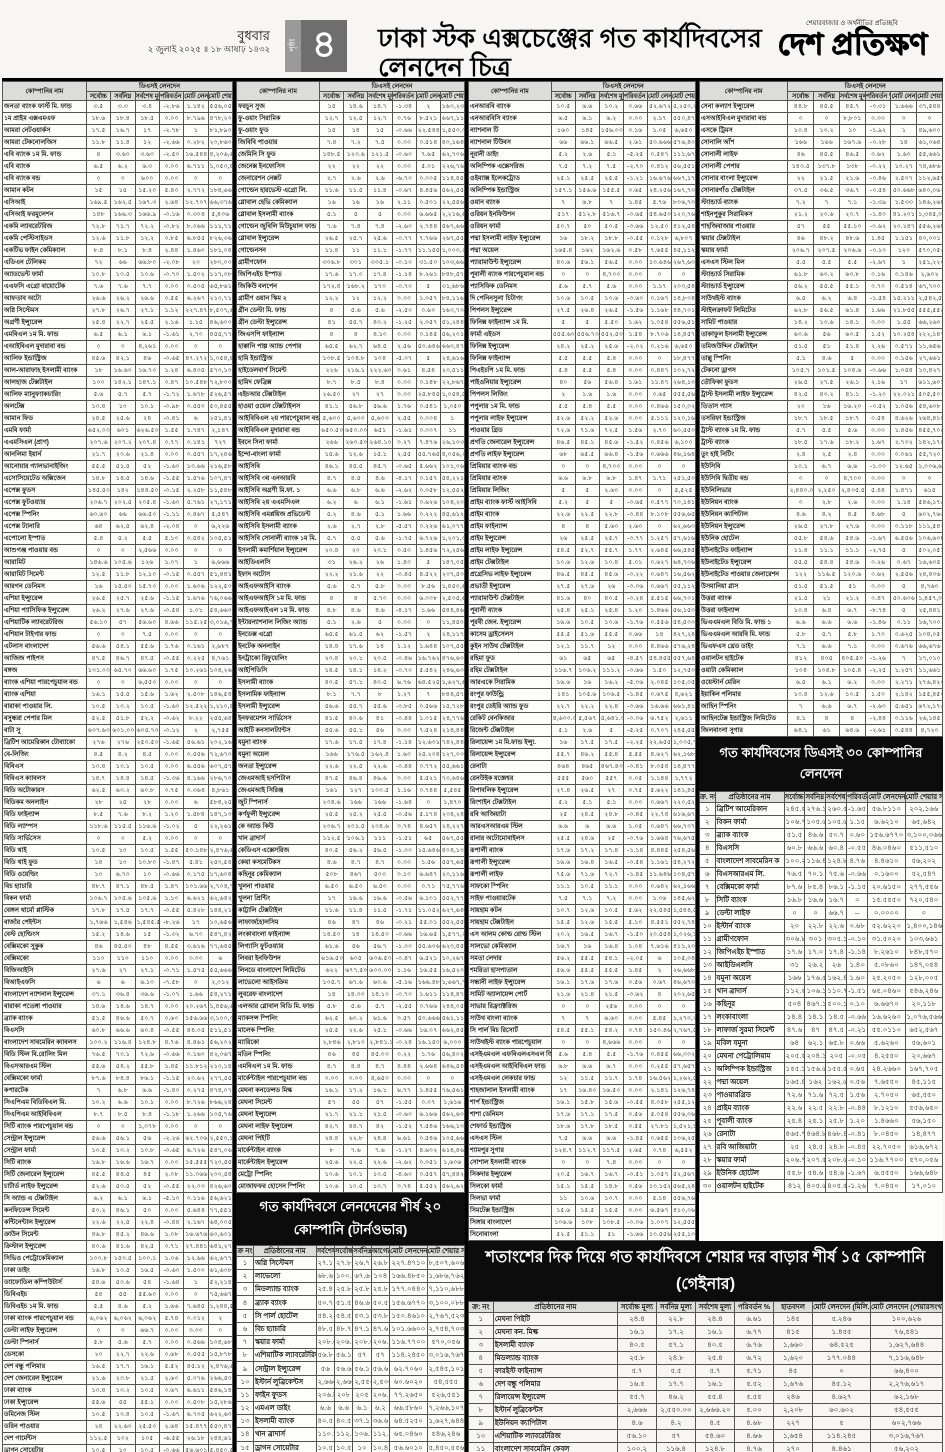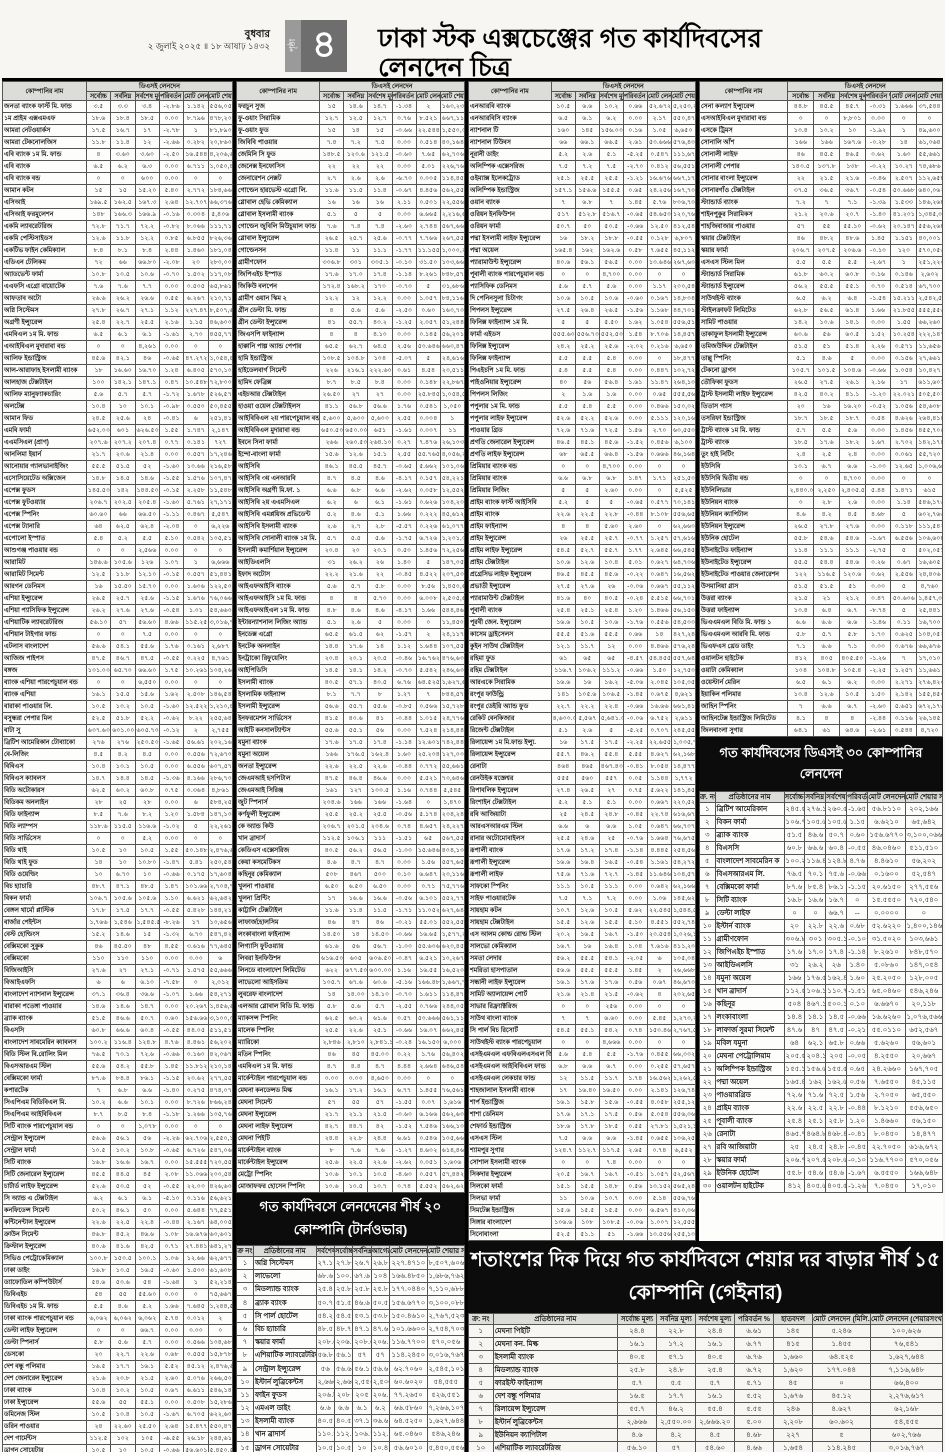--- a/index.html
+++ b/index.html
@@ -1,20 +1,20 @@
 <!DOCTYPE html>
 <html><head>
 <meta charset="utf-8">
 <style>
   html,body{margin:0;padding:0;background:#888;}
   .page{position:relative;width:945px;height:1452px;background:#f7f6f2;font-family:"Liberation Sans","DejaVu Sans",sans-serif;color:#111;overflow:hidden;margin:0 auto;}
   
   .hdr{position:absolute;top:18px;left:0;width:945px;height:58px;}
   .dateblock{position:absolute;left:120px;top:10px;width:150px;text-align:right;line-height:1.25;}
-  .dateblock .day{font-weight:bold;font-size:10px;}
+  .dateblock .day{font-weight:normal;font-size:13px;}
   .dateblock .date{font-size:8.5px;color:#222;}
   .pagebox{position:absolute;left:285px;top:2px;width:62px;height:52px;background:#6e6e6e;display:flex;}
   .pagebox .vlabel{width:16px;background:#9a9a9a;color:#fff;font-size:8px;writing-mode:vertical-rl;transform:rotate(180deg);text-align:center;line-height:16px;}
   .pagebox .num{flex:1;color:#fff;font-size:38px;font-weight:bold;display:flex;align-items:center;justify-content:center;}
   .main-title{position:absolute;left:378px;top:6px;width:420px;font-size:26px;font-weight:bold;color:#000;letter-spacing:0;line-height:1.1;}
   .logo{position:absolute;right:8px;top:0px;width:170px;text-align:center;}
   .logo .tag{font-size:6.5px;color:#000;}
   .logo .name{font-size:30px;font-weight:bold;color:#000;line-height:1;text-shadow:1px 1px 0 #000;}
   
   .mainarea{position:absolute;top:78px;left:2px;width:941px;height:1372px;border-top:3px solid #000;display:flex;}
@@ -28,21 +28,21 @@
   .ptab th{font-size:6.3px;line-height:1.05;padding:1px 0;}
   .ptab td{text-align:center;}
   .ptab td:first-child{text-align:left;font-weight:bold;}
   .c1 td{height:10.9px;} .c2 td{height:10.7px;} .c3 td{height:8.6px;} .c4 td{height:9.2px;}
   .grouphead{font-size:8px;}
   .namehead{font-size:9px;}
   
   .banner{background:#0c0c0c;color:#fff;font-weight:bold;text-align:center;}
   .b-turn{font-size:13.5px;padding:3px 0;}
   .b-dse{font-size:13px;padding:6px 0;}
-  .b-gain{font-size:20px;padding:3px 0;}
+  .b-gain{font-size:16px;padding:3px 0;}
   
   .stab{font-size:7px;}
   .stab th{font-size:7px;line-height:1.1;padding:1px 0;}
   .stab td{text-align:center;}
   .stab td.nm{text-align:left;font-weight:bold;}
   .turn td{height:12.2px;}
   .dse td{height:9.6px;}
   .gl td{height:10.3px;}
   .rightwrap{display:flex;flex-direction:column;}
   .toprow{display:flex;}
@@ -55,20 +55,24 @@
   <div class="hdr">
     <div class="dateblock">
       <div class="day">বুধবার</div>
       <div class="date">২ জুলাই ২০২৫ ॥ ১৮ আষাঢ় ১৪৩২</div>
     </div>
     <div class="pagebox">
       <div class="vlabel">পৃষ্ঠা</div>
       <div class="num">৪</div>
     </div>
     <div class="main-title">ঢাকা স্টক এক্সচেঞ্জের গত কার্যদিবসের লেনদেন চিত্র</div>
+    <div class="logo">
+      <div class="tag">শেয়ারবাজার ও অর্থনীতির প্রতিচ্ছবি</div>
+      <div class="name">দেশ প্রতিক্ষণ</div>
+    </div>
   </div>
 
   <div class="mainarea">
 
     <div class="colbox" style="width:231px;">
       <table class="ptab c1">
         <thead>
           <tr>
             <th rowspan="2" class="namehead" style="width:36%;">কোম্পানির নাম</th>
             <th colspan="6" class="grouphead">ডিএসই লেনদেন</th>

